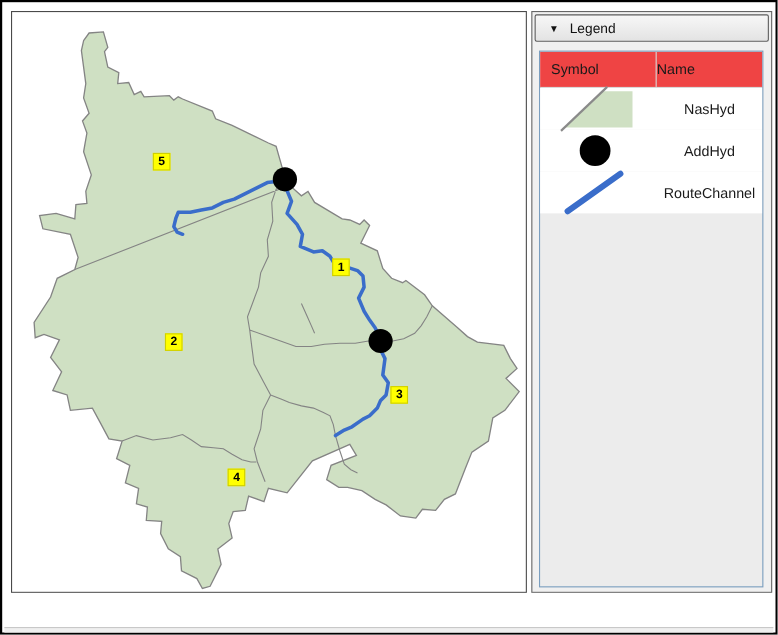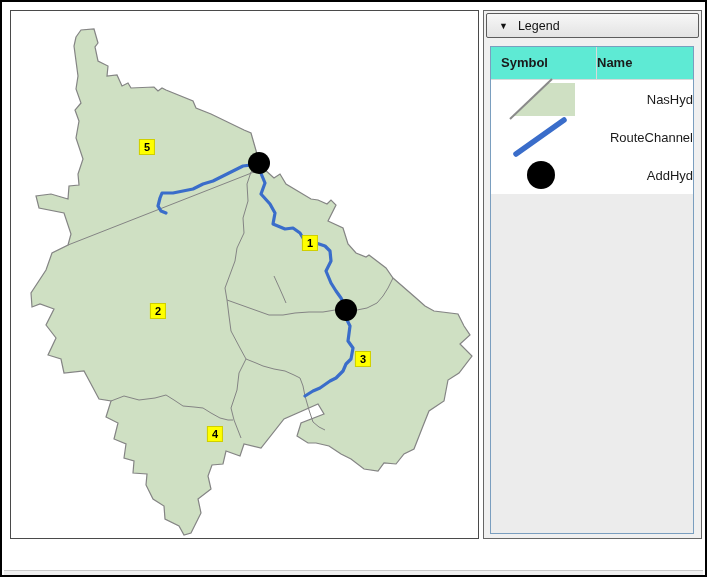--- a/index.html
+++ b/index.html
@@ -11,26 +11,26 @@
   .ws-outline{stroke-width:1.2;}
   .bnd{fill:none;stroke-width:1;}
   .channel{fill:none;stroke-width:3.2;stroke-linecap:round;stroke-linejoin:round;}
   .cat-label{position:absolute;transform:translate(-50%,-50%);font-size:11px;font-weight:bold;color:#000;padding:1px 4px;line-height:12px;border:1px solid #cfcf00;}
   
   .legend-panel{position:absolute;left:481px;top:8px;width:219px;height:529px;border:1px solid #666;background:#f0f0f0;box-sizing:border-box;}
   .legend-header{position:absolute;left:2px;top:2px;width:213px;height:25px;border:1px solid #5c5c5c;border-radius:2px;background:linear-gradient(#f7f7f7,#e3e3e3);display:flex;align-items:center;box-sizing:border-box;cursor:pointer;}
   .legend-header .tri{font-size:9px;margin:0 10px 0 12px;color:#111;}
   .legend-header .ttl{font-size:12.5px;color:#111;}
   .legend-table{position:absolute;left:6px;top:35px;width:204px;height:488px;border:1px solid #7a9ebf;background:#ececec;box-sizing:border-box;overflow:hidden;}
-  .lt-head{height:32px;background:#5eead4;border-bottom:1px solid #d9d9d9;display:flex;font-size:13px;color:#1a1a1a;font-weight:bold;}
+  .lt-head{height:32px;background:#ef4444;border-bottom:1px solid #d9d9d9;display:flex;font-size:13px;color:#1a1a1a;}
   .lt-head .c1{width:106px;box-sizing:border-box;padding:8px 0 0 10px;border-right:1px solid #d9d9d9;}
   .lt-head .c2{flex:1;padding-top:8px;}
   .lt-row{height:38px;background:#fff;display:flex;align-items:center;}
   .lt-sym{width:106px;display:flex;justify-content:center;align-items:center;}
-  .lt-name{flex:1;text-align:right;font-size:13px;color:#1a1a1a;}
+  .lt-name{flex:1;text-align:center;font-size:13px;color:#1a1a1a;}
   
   .status-bar{position:absolute;left:2px;right:2px;top:537px;height:31px;background:#fff;}
   .groove{position:absolute;left:2px;right:2px;top:568px;height:4px;background:#efefef;border-top:1px solid #c8c8c8;border-bottom:1px solid #d4d4d4;}
 </style>
 </head>
 <body>
 
 <div class="window">
 
   <div class="map-frame">
@@ -100,33 +100,33 @@
             <polygon points="5,38 67,38 67,5 39,5" fill="#cfe0c3"></polygon>
             <line x1="2" y1="41" x2="44" y2="1" stroke="#8a8a8a" stroke-width="2"></line>
           </svg>
         </div>
         <div class="lt-name">NasHyd</div>
       </div>
 
       <div class="lt-row">
         <div class="lt-sym">
           <svg width="72" height="42" viewBox="0 0 72 42">
-            <line x1="8" y1="38" x2="56" y2="4" stroke-width="5.5" stroke-linecap="round" stroke="#3a6dca" fill="none"></line>
+            <circle cx="33" cy="21" r="14" fill="#000000"></circle>
           </svg>
         </div>
-        <div class="lt-name">RouteChannel</div>
+        <div class="lt-name">AddHyd</div>
       </div>
 
       <div class="lt-row">
         <div class="lt-sym">
           <svg width="72" height="42" viewBox="0 0 72 42">
-            <circle cx="33" cy="21" r="14" fill="#000000"></circle>
+            <line x1="8" y1="38" x2="56" y2="4" stroke-width="5.5" stroke-linecap="round" stroke="#3a6dca" fill="none"></line>
           </svg>
         </div>
-        <div class="lt-name">AddHyd</div>
+        <div class="lt-name">RouteChannel</div>
       </div>
     </div>
   </div>
 
   <div class="status-bar"></div>
   <div class="groove"></div>
 
 </div>
 
 </body></html>

